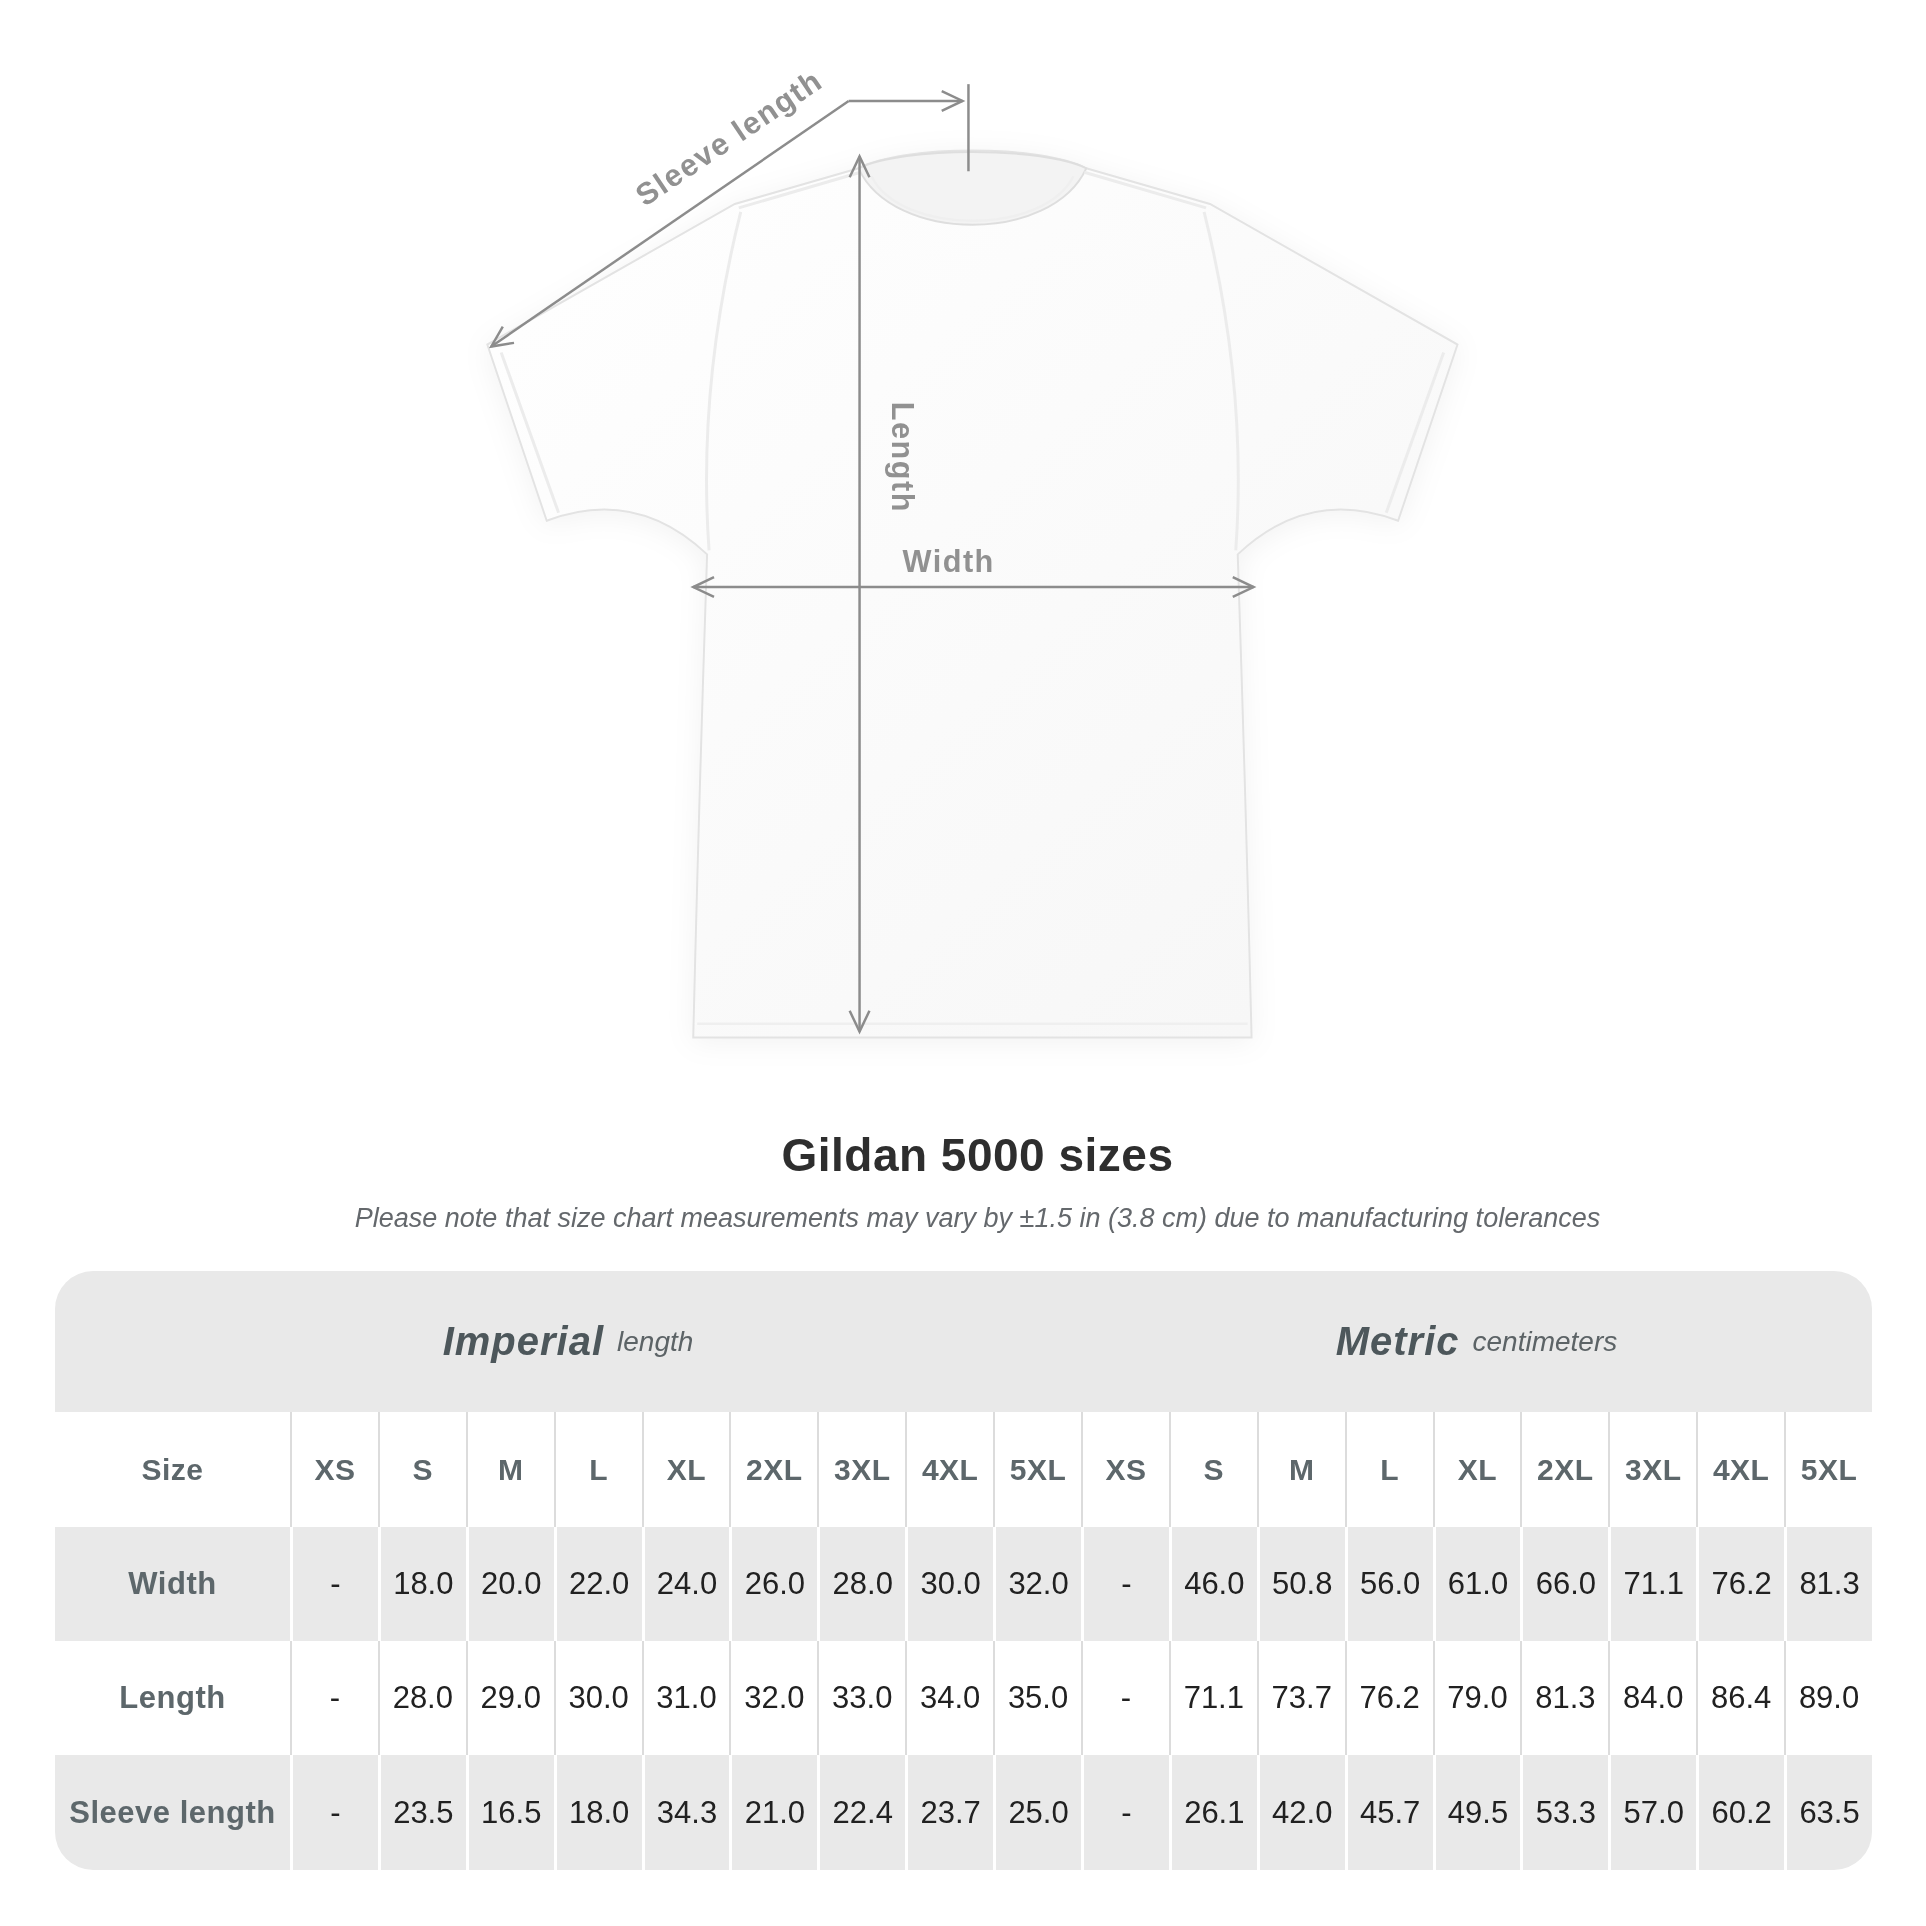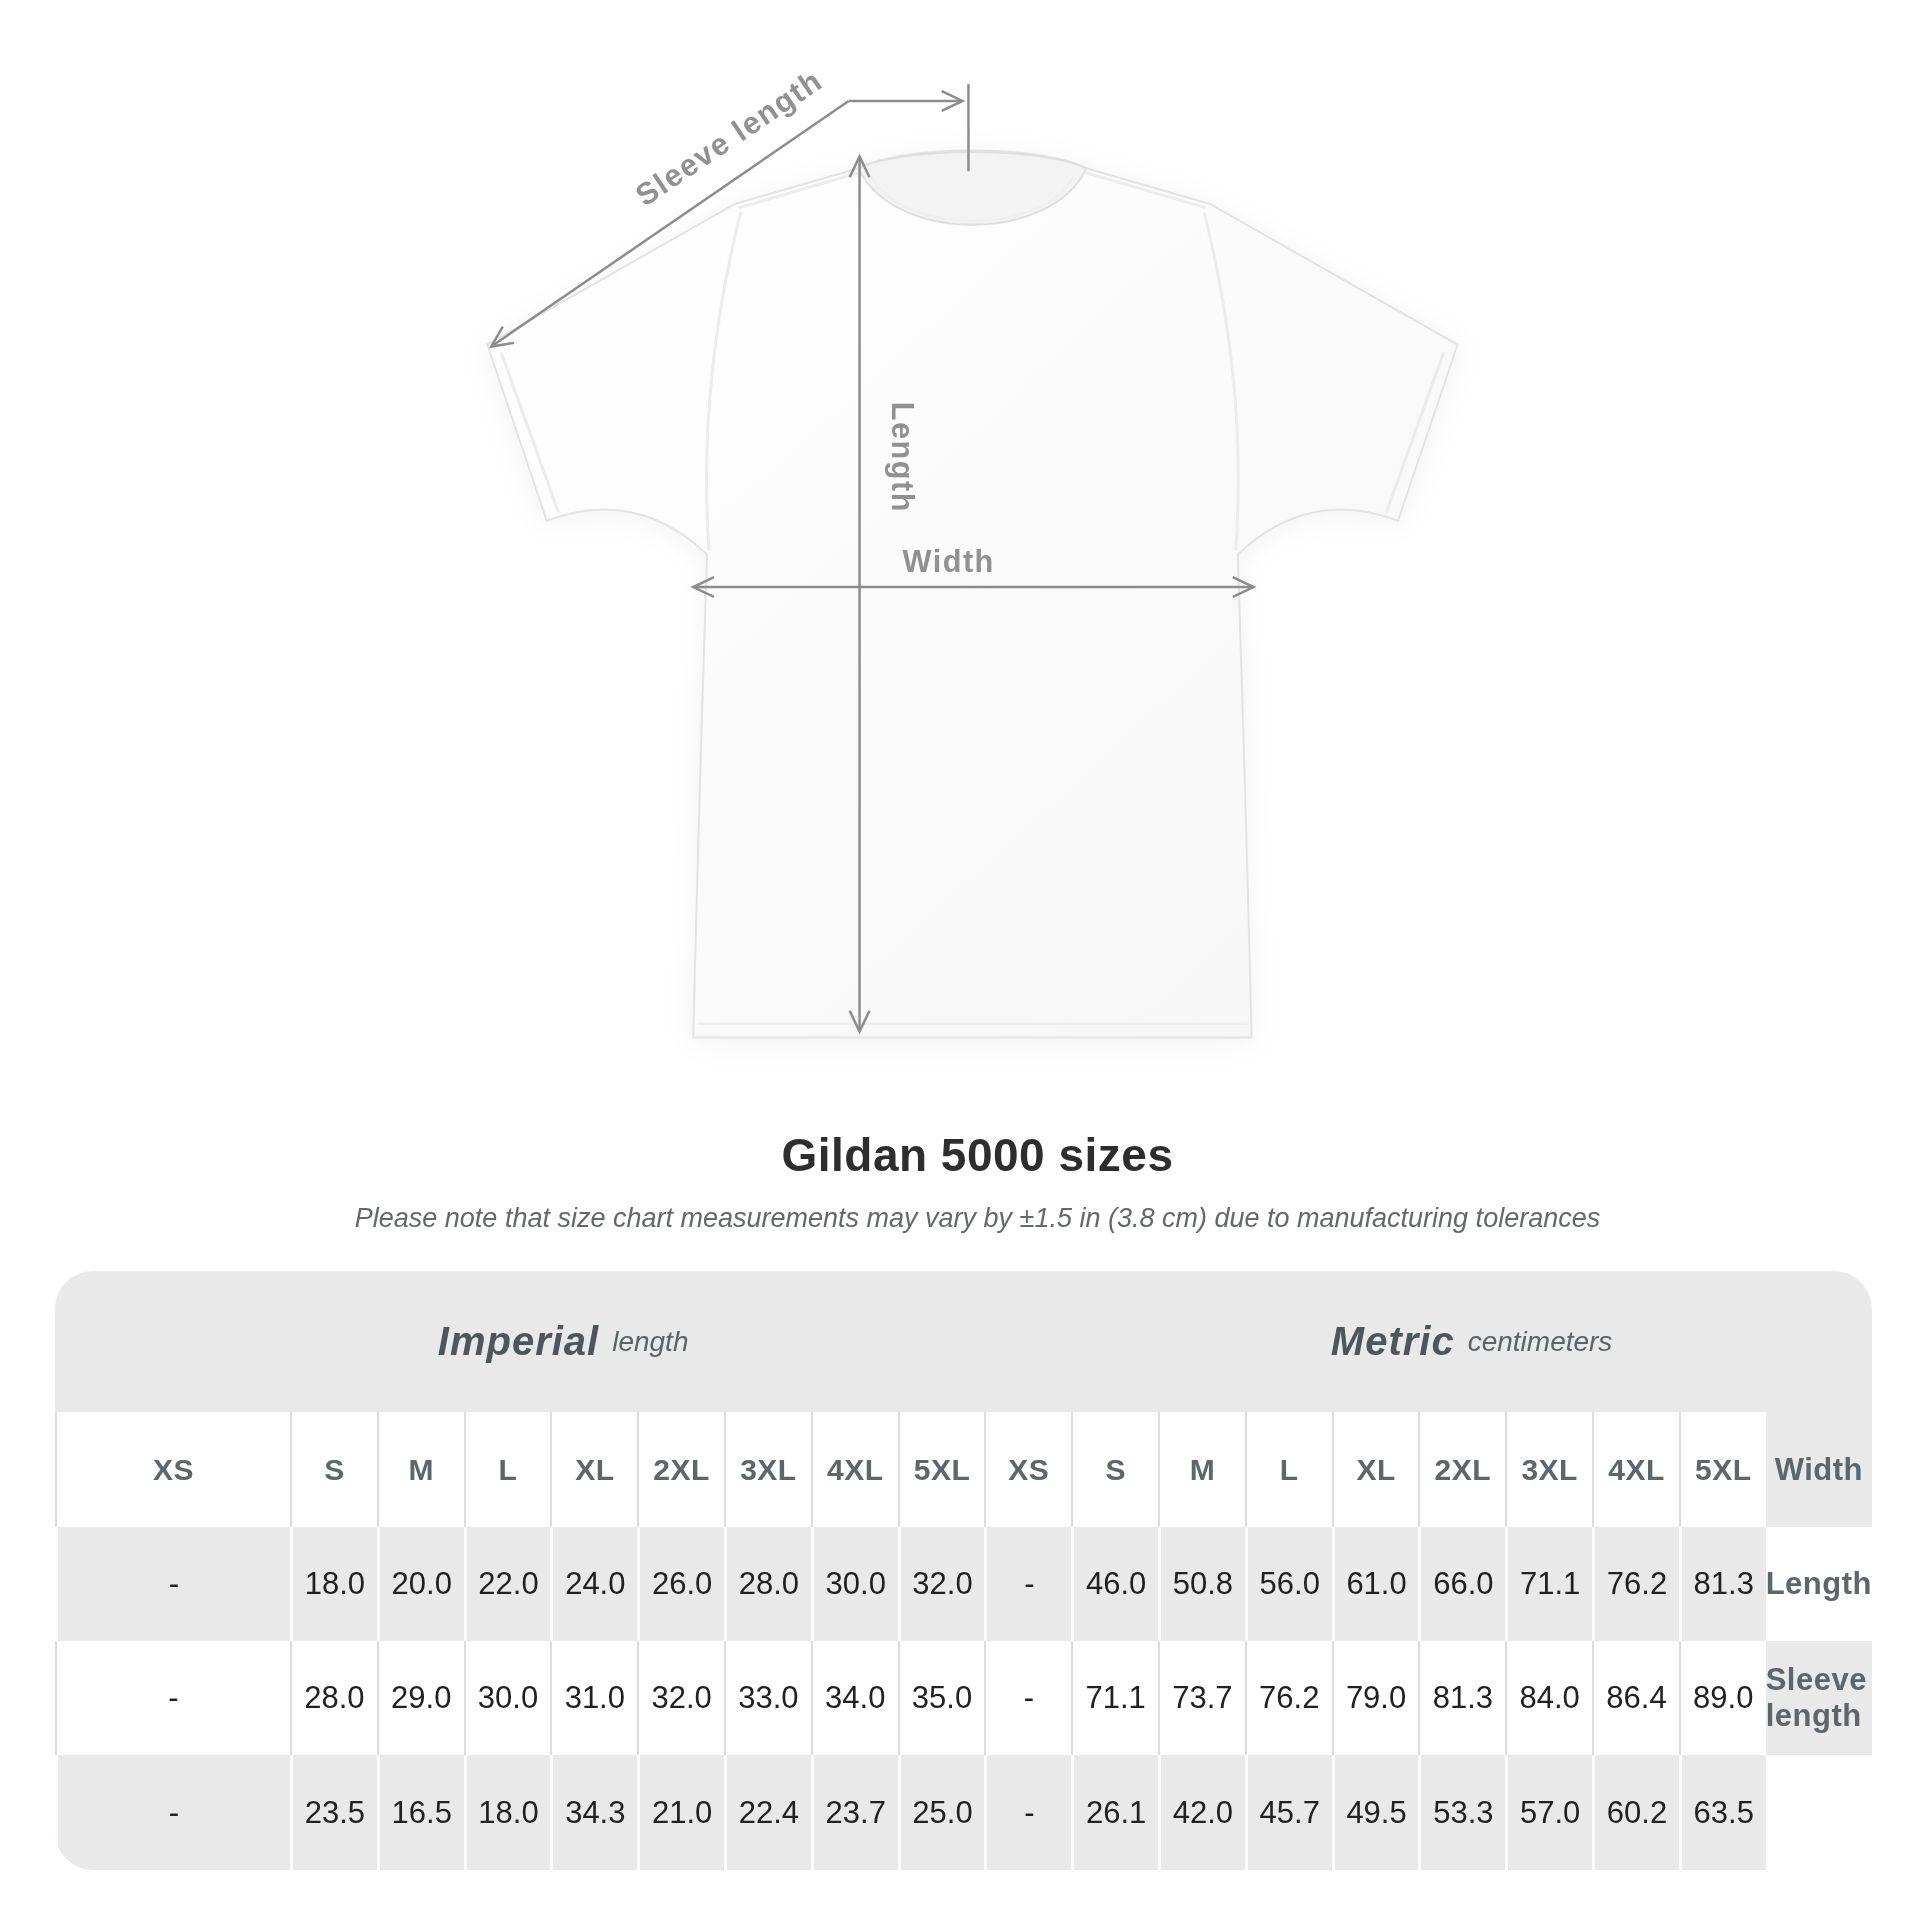--- a/index.html
+++ b/index.html
@@ -116,20 +116,21 @@
 <div class="size-chart">
   <div class="band band-imperial">
     <div class="band-title">Imperial</div>
     <div class="band-sub">length</div>
   </div>
   <div class="band band-metric">
     <div class="band-title">Metric</div>
     <div class="band-sub">centimeters</div>
   </div>
 
+<div class="cell rw hd">Size</div>
     <div class="cell rw hd sep-g">XS</div>
     <div class="cell rw hd sep-g">S</div>
     <div class="cell rw hd sep-g">M</div>
     <div class="cell rw hd sep-g">L</div>
     <div class="cell rw hd sep-g">XL</div>
     <div class="cell rw hd sep-g">2XL</div>
     <div class="cell rw hd sep-g">3XL</div>
     <div class="cell rw hd sep-g">4XL</div>
     <div class="cell rw hd sep-g">5XL</div>
     <div class="cell rw hd sep-g">XS</div>

